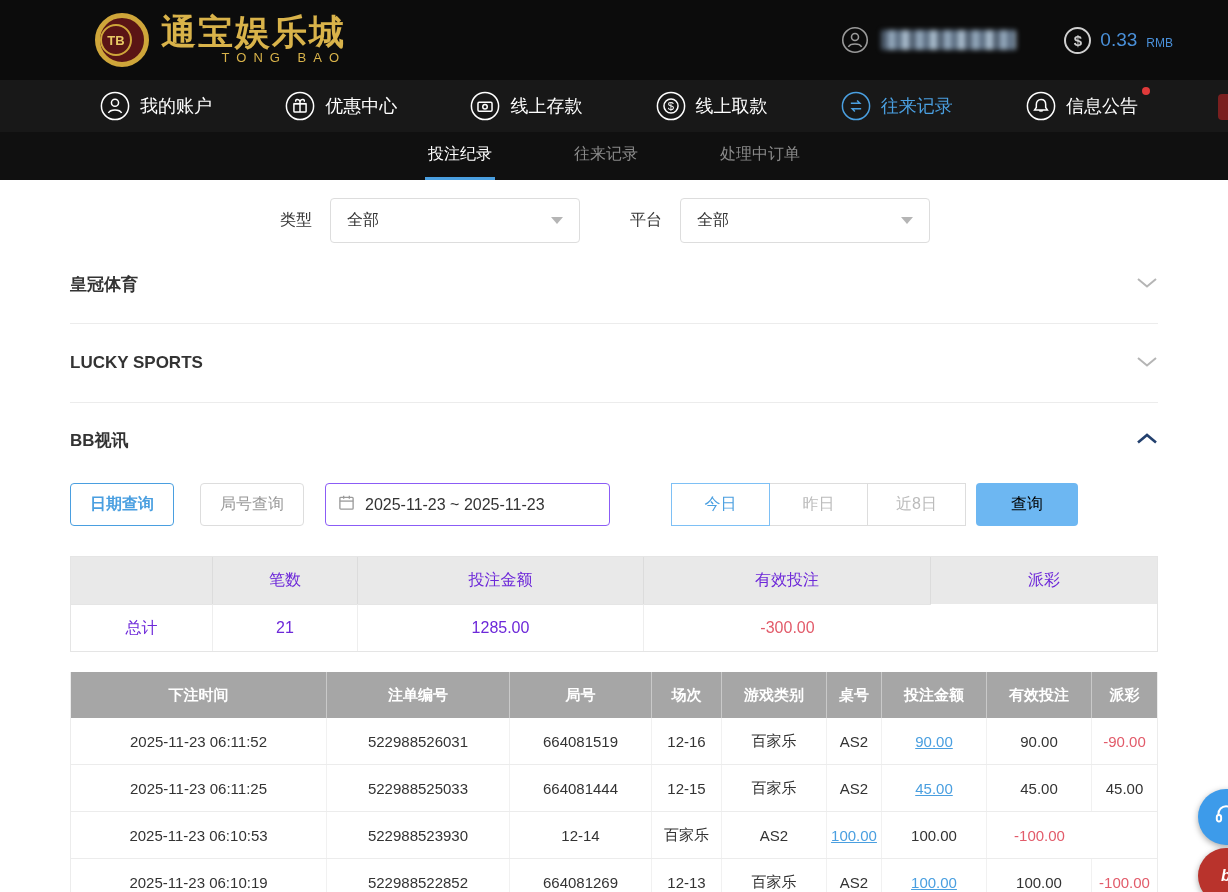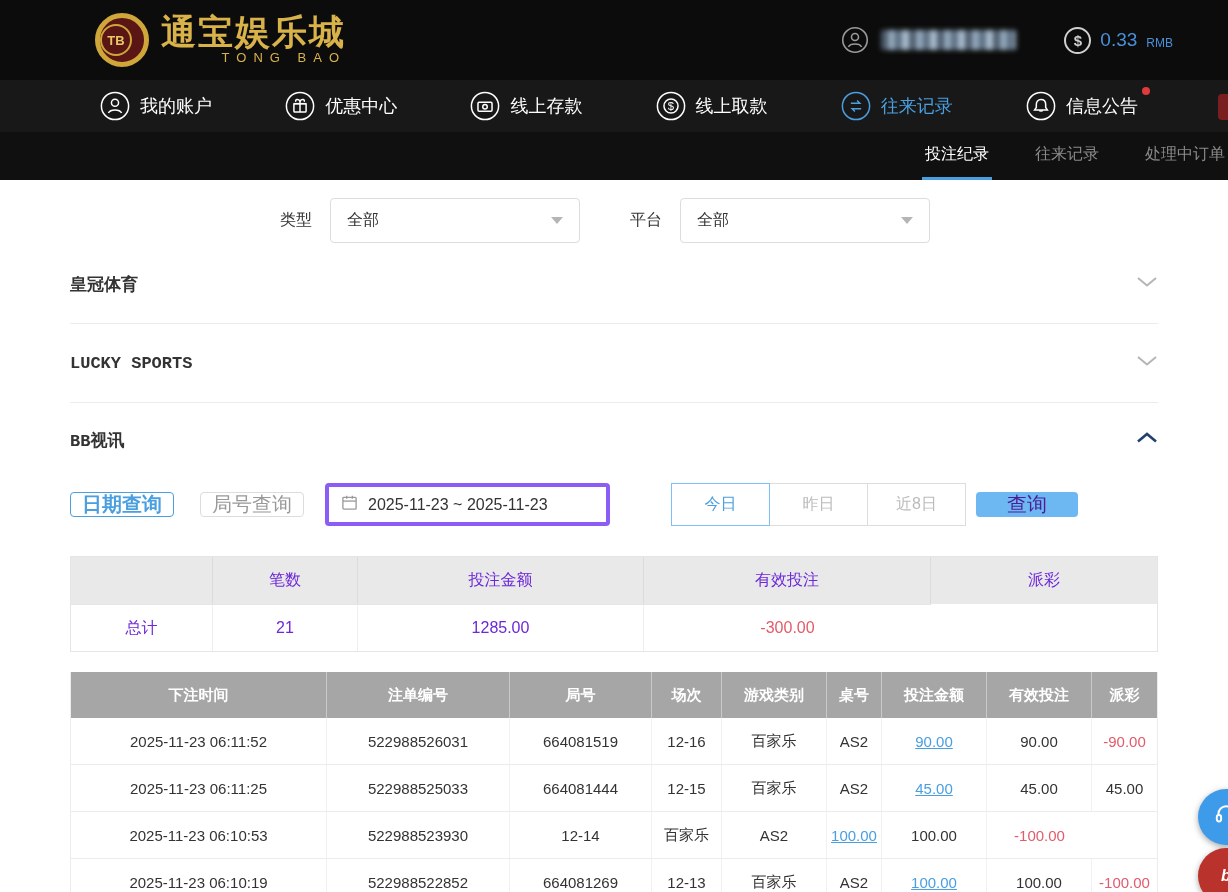--- a/index.html
+++ b/index.html
@@ -32,54 +32,54 @@
   
   .nav { height:52px; background:#181818; display:flex; align-items:center; justify-content:space-between;
          padding:0 90px 0 100px; position:relative; }
   .nav-item { display:flex; align-items:center; gap:10px; color:#fff; font-size:18px; cursor:pointer; position:relative; }
   .nav-item.active { color:#4a9fe0; }
   .nicon { display:flex; }
   .badge-dot { position:absolute; top:-4px; right:-12px; width:8px; height:8px; border-radius:50%; background:#e03a3a; }
   .nav-edge { position:absolute; right:0; top:14px; width:10px; height:26px; background:#7a1f1f; border-radius:4px 0 0 4px; }
 
   
-  .subtabs { height:48px; background:#101010; display:flex; align-items:stretch; justify-content:flex-end; gap:40px; }
+  .subtabs { height:48px; background:#101010; display:flex; align-items:stretch; justify-content:center; gap:76px; }
   .subtab { color:#8a8a8a; font-size:16px; display:flex; align-items:center; cursor:pointer;
             border-bottom:3px solid transparent; padding:0 3px; }
   .subtab.active { color:#fff; border-bottom-color:#4a9fe0; }
 
   
   .filters { display:flex; align-items:center; margin:17px 0 0 280px; height:46px; }
   .filter-label { font-size:16px; color:#333; margin-right:18px; }
   .select { width:250px; height:45px; border:1px solid #ddd; border-radius:4px; display:flex; align-items:center;
             padding:0 16px; font-size:16px; color:#333; background:#fff; cursor:pointer; }
   .caret { margin-left:auto; width:0; height:0; border-left:6px solid transparent; border-right:6px solid transparent;
            border-top:7px solid #b5b5b5; }
   .filters .spacer { width:50px; }
 
   
   .section-row { margin:0 70px; height:79px; display:flex; align-items:center; justify-content:space-between;
-                 border-bottom:1px solid #ececec; cursor:pointer;font-family:Liberation Mono, monospace; }
+                 border-bottom:1px solid #ececec; cursor:pointer; }
   .section-row.expanded { border-bottom:none; height:74px; }
   .section-title { font-size:17px; font-weight:bold; color:#333; }
 
   
   .query-row { margin:6px 70px 0; display:flex; align-items:center; }
-  .btn { height:25px; border-radius:4px; display:flex; align-items:center; justify-content:center;
-         font-size:20px; cursor:pointer; background:#fff; }
+  .btn { height:43px; border-radius:4px; display:flex; align-items:center; justify-content:center;
+         font-size:16px; cursor:pointer; background:#fff; }
   .btn-date { width:104px; border:1px solid #4a9fe0; color:#4a9fe0; font-weight:bold; }
   .btn-round { width:104px; border:1px solid #ddd; color:#999; margin-left:26px; }
-  .date-input { margin-left:21px; width:285px; height:43px; border:4px solid #8b5cf6; border-radius:4px;
+  .date-input { margin-left:21px; width:285px; height:43px; border:1px solid #8b5cf6; border-radius:4px;
                 display:flex; align-items:center; padding:0 12px; gap:10px; font-size:16px; color:#333; cursor:pointer; }
   .seg { margin-left:13px; display:flex;padding-left:48px; }
   .btn-seg { width:99px; height:43px; border:1px solid #ddd; color:#bbb; display:flex; align-items:center;
              justify-content:center; font-size:16px; background:#fff; cursor:pointer; border-radius:0; }
   .btn-seg + .btn-seg { margin-left:-1px; }
   .btn-seg.active { border-color:#7ec0f5; color:#4a9fe0; z-index:1; position:relative; }
-  .btn-search { margin-left:10px; width:102px; background:#6db7f2; color:#4c1d95; border:none; }
+  .btn-search { margin-left:10px; width:102px; background:#6db7f2; color:#000000; border:none; }
 
   
   .summary { margin:30px 70px 0; border:1px solid #e5e5e5; }
   .summary-row { display:grid; grid-template-columns:142px 145px 286px 287px 1fr; }
   .summary-row.head { background:#e9e9e9; }
   .scell { height:47px; display:flex; align-items:center; justify-content:center; font-size:16px; color:#6d28d9; }
   .summary-row.head .scell { border-right:1px solid #dcdcdc; }
   .summary-row.bodyr .scell { border-right:1px solid #eeeeee; border-top:1px solid #e5e5e5; background:#fff; }
   .summary-row .scell:last-child { border-right:none; }
 

